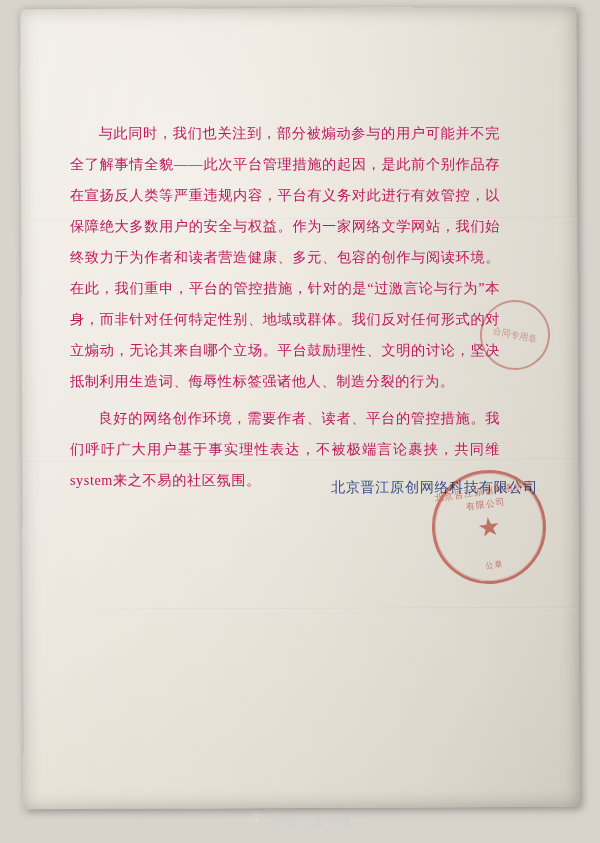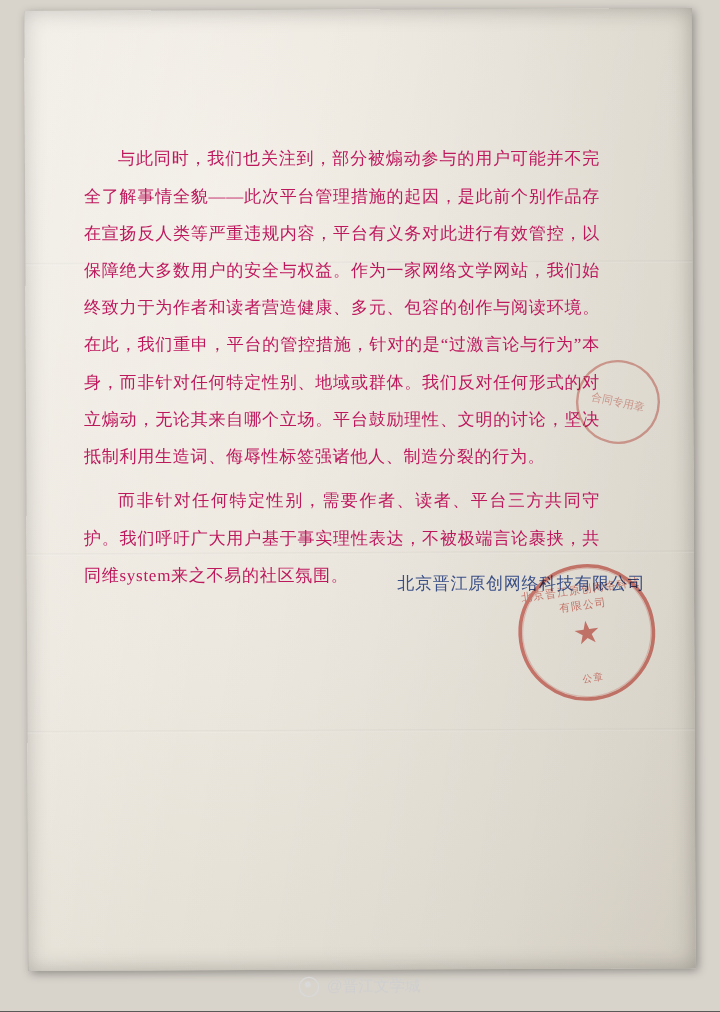--- a/index.html
+++ b/index.html
@@ -169,21 +169,21 @@
   <div class="paper">
 
     <div class="crease" style="top:210px;"></div>
     <div class="crease" style="top:452px;"></div>
     <div class="crease" style="top:600px;"></div>
 
   </div>
 
   <div class="letter-body">
     <p>与此同时，我们也关注到，部分被煽动参与的用户可能并不完全了解事情全貌——此次平台管理措施的起因，是此前个别作品存在宣扬反人类等严重违规内容，平台有义务对此进行有效管控，以保障绝大多数用户的安全与权益。作为一家网络文学网站，我们始终致力于为作者和读者营造健康、多元、包容的创作与阅读环境。在此，我们重申，平台的管控措施，针对的是“过激言论与行为”本身，而非针对任何特定性别、地域或群体。我们反对任何形式的对立煽动，无论其来自哪个立场。平台鼓励理性、文明的讨论，坚决抵制利用生造词、侮辱性标签强诸他人、制造分裂的行为。</p>
-    <p>而非针对任何特定性别，需要作者、读者、平台三方共同守护。我们呼吁广大用户基于事实理性表达，不被极端言论裹挟，共同维system来之不易的社区氛围。</p>
+    <p>良好的网络创作环境，需要作者、读者、平台的管控措施。我们呼吁广大用户基于事实理性表达，不被极端言论裹挟，共同维system来之不易的社区氛围。</p>
   </div>
 
   <div class="sign-block">
     <span class="line">北京晋江原创网络科技有限公司</span>
   </div>
 
   <div class="seal seal-small">
     <div class="inner">合同专用章</div>
   </div>
 

